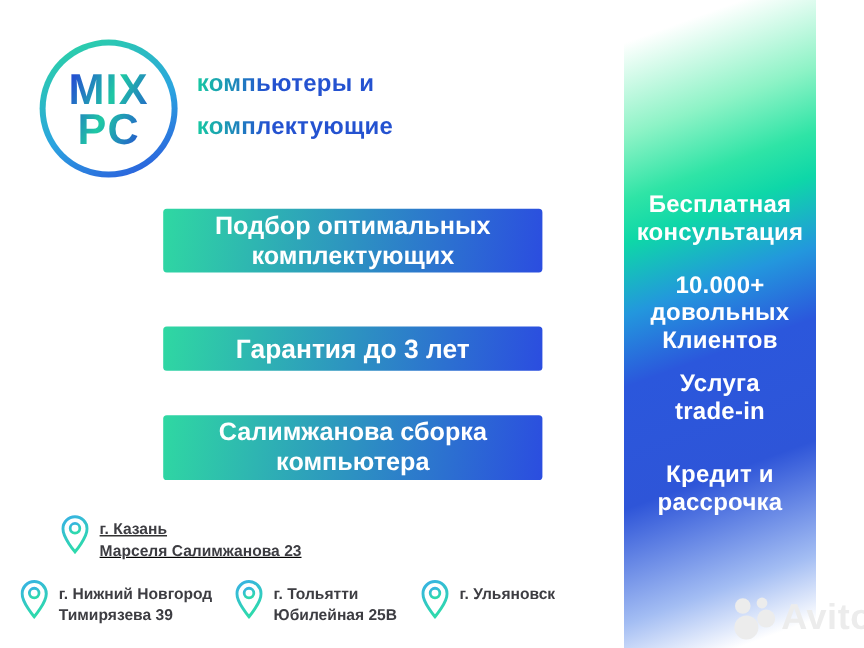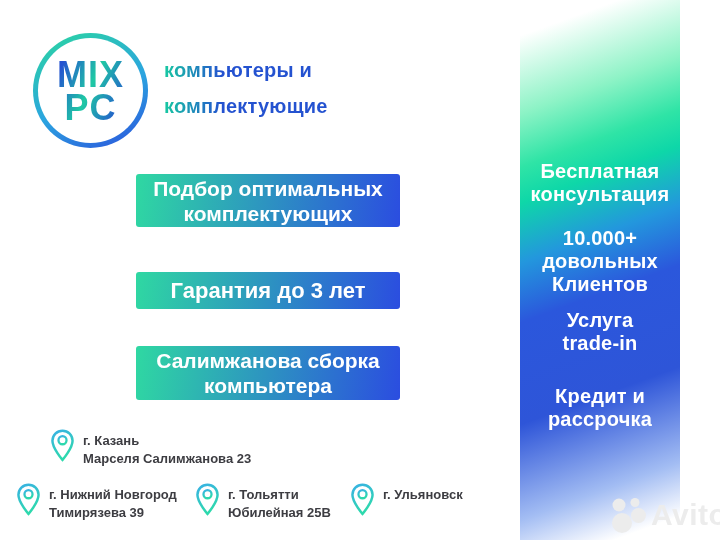--- a/index.html
+++ b/index.html
@@ -68,34 +68,34 @@
     background:linear-gradient(90deg,#17c9a2 0px,#2452d0 58px);
     -webkit-background-clip:text;background-clip:text;
     color:#2452d0;
   }
   @supports (-webkit-background-clip:text){
     .heading{-webkit-text-fill-color:transparent;}
   }
 
   
   .banner{
-    position:absolute;left:136px;width:264px;border-radius:3px;
+    position:absolute;left:136px;width:316px;border-radius:3px;
     background:linear-gradient(98deg,#2fd8a2 0%,#2b4de0 100%);
     color:#ffffff;font-weight:bold;text-align:center;
     display:flex;flex-direction:column;justify-content:center;align-items:center;
   }
   #banner-0{top:174px;height:53px;font-size:21px;line-height:25px;}
   #banner-1{top:272px;height:37px;font-size:22px;line-height:24px;}
   #banner-2{top:346px;height:54px;font-size:21px;line-height:25px;}
 
   
   .loc{position:absolute;display:flex;gap:9px;align-items:flex-start;}
   .loc svg{flex:none;display:block;}
   .loc-text{font-size:13px;font-weight:bold;color:#3d3d42;line-height:18px;padding-top:3px;}
-  #loc-0{left:51px;top:429px;}
+  #loc-0{left:51px;top:429px;text-decoration:underline;}
   #loc-1{left:276px;top:429px;}
   #loc-2{left:17px;top:483px;}
   #loc-3{left:196px;top:483px;}
   #loc-4{left:351px;top:483px;}
 
   
   .watermark{
     position:absolute;left:610px;top:496px;
     display:flex;align-items:center;gap:3px;
   }

